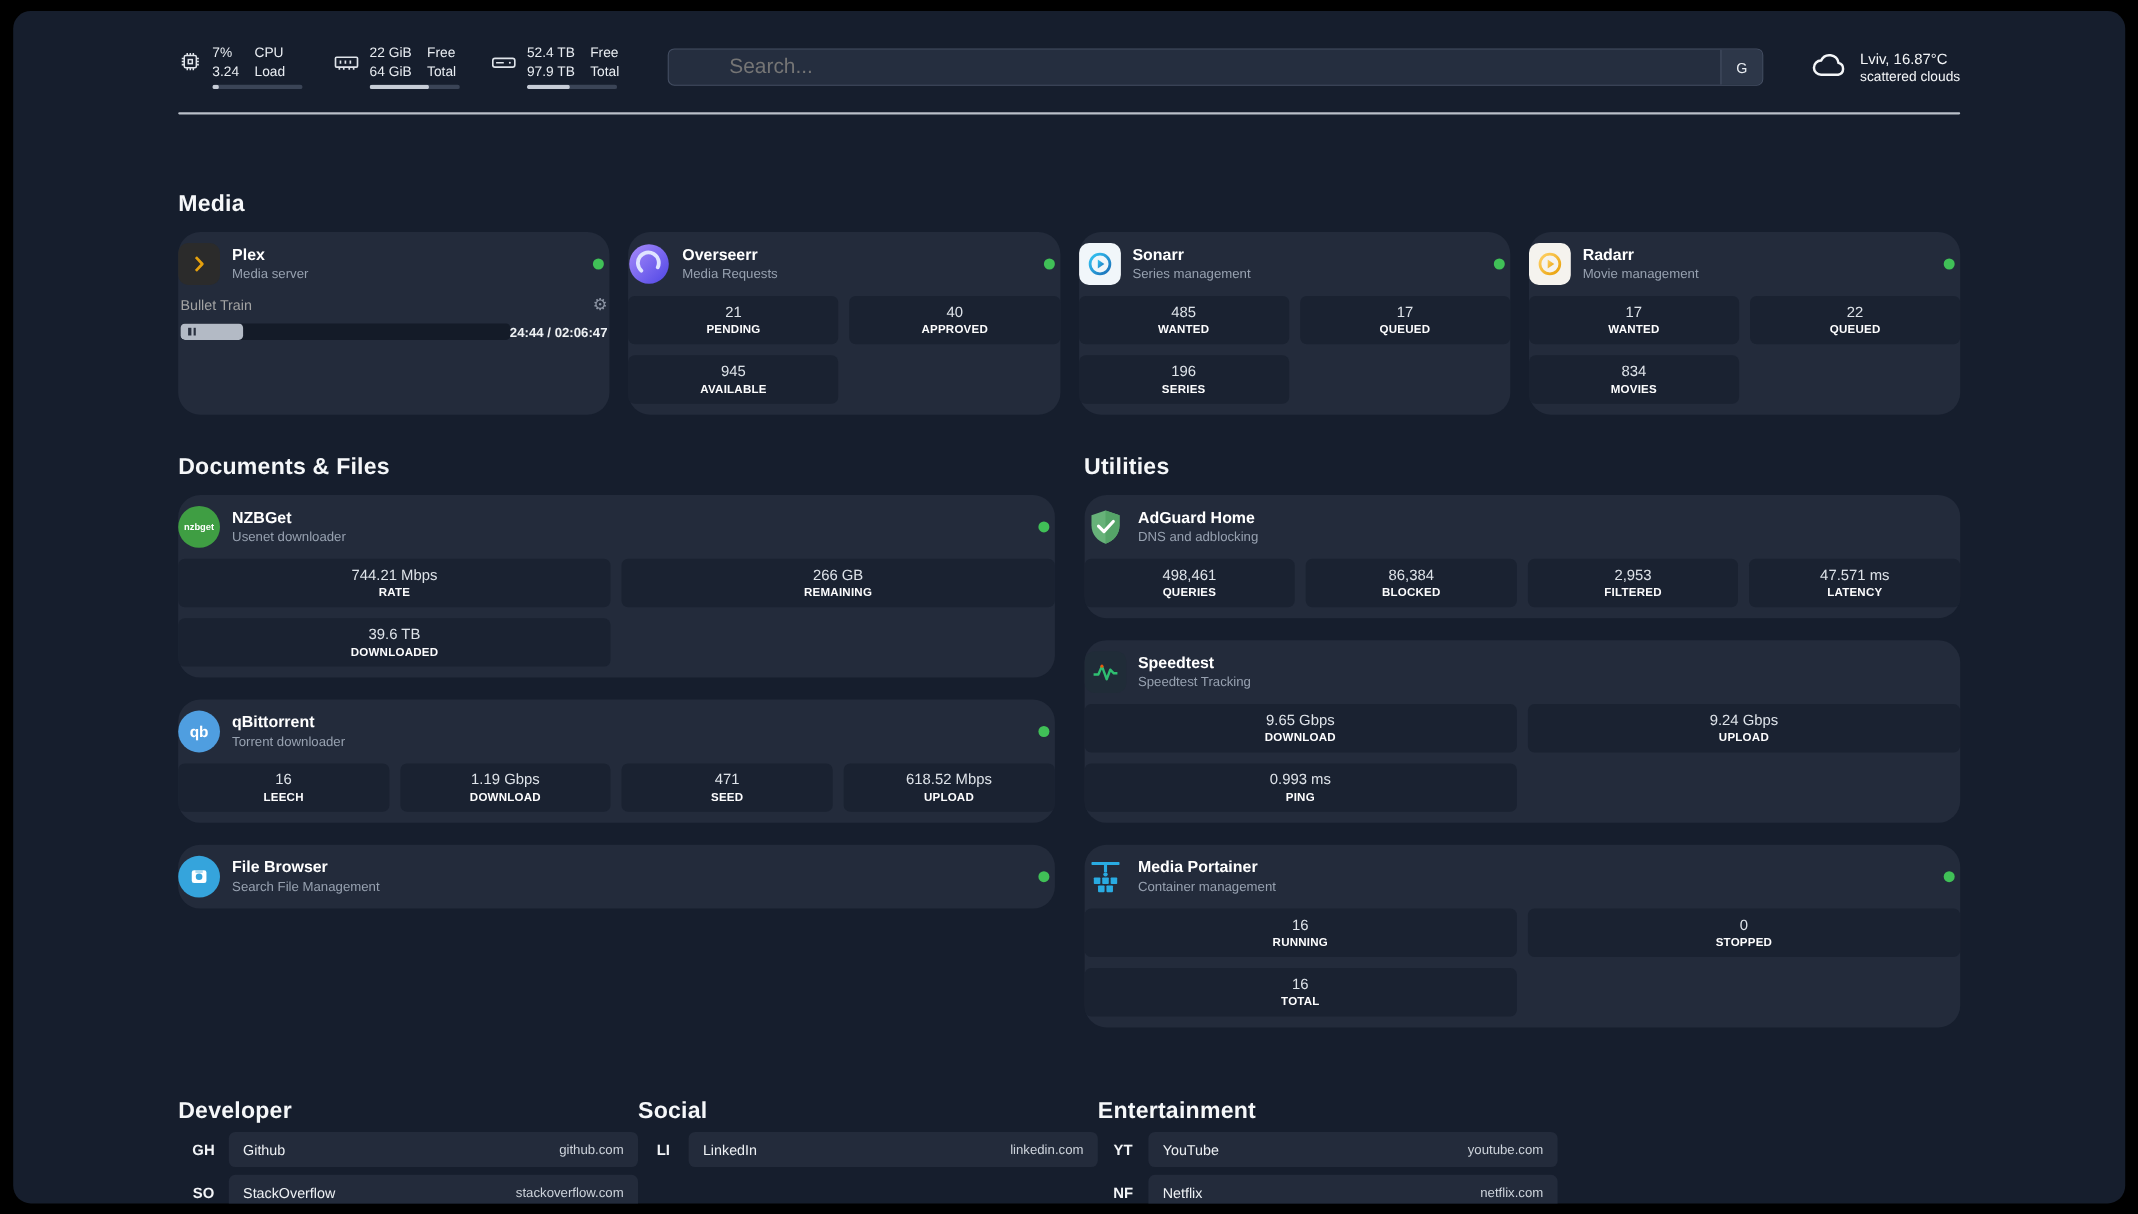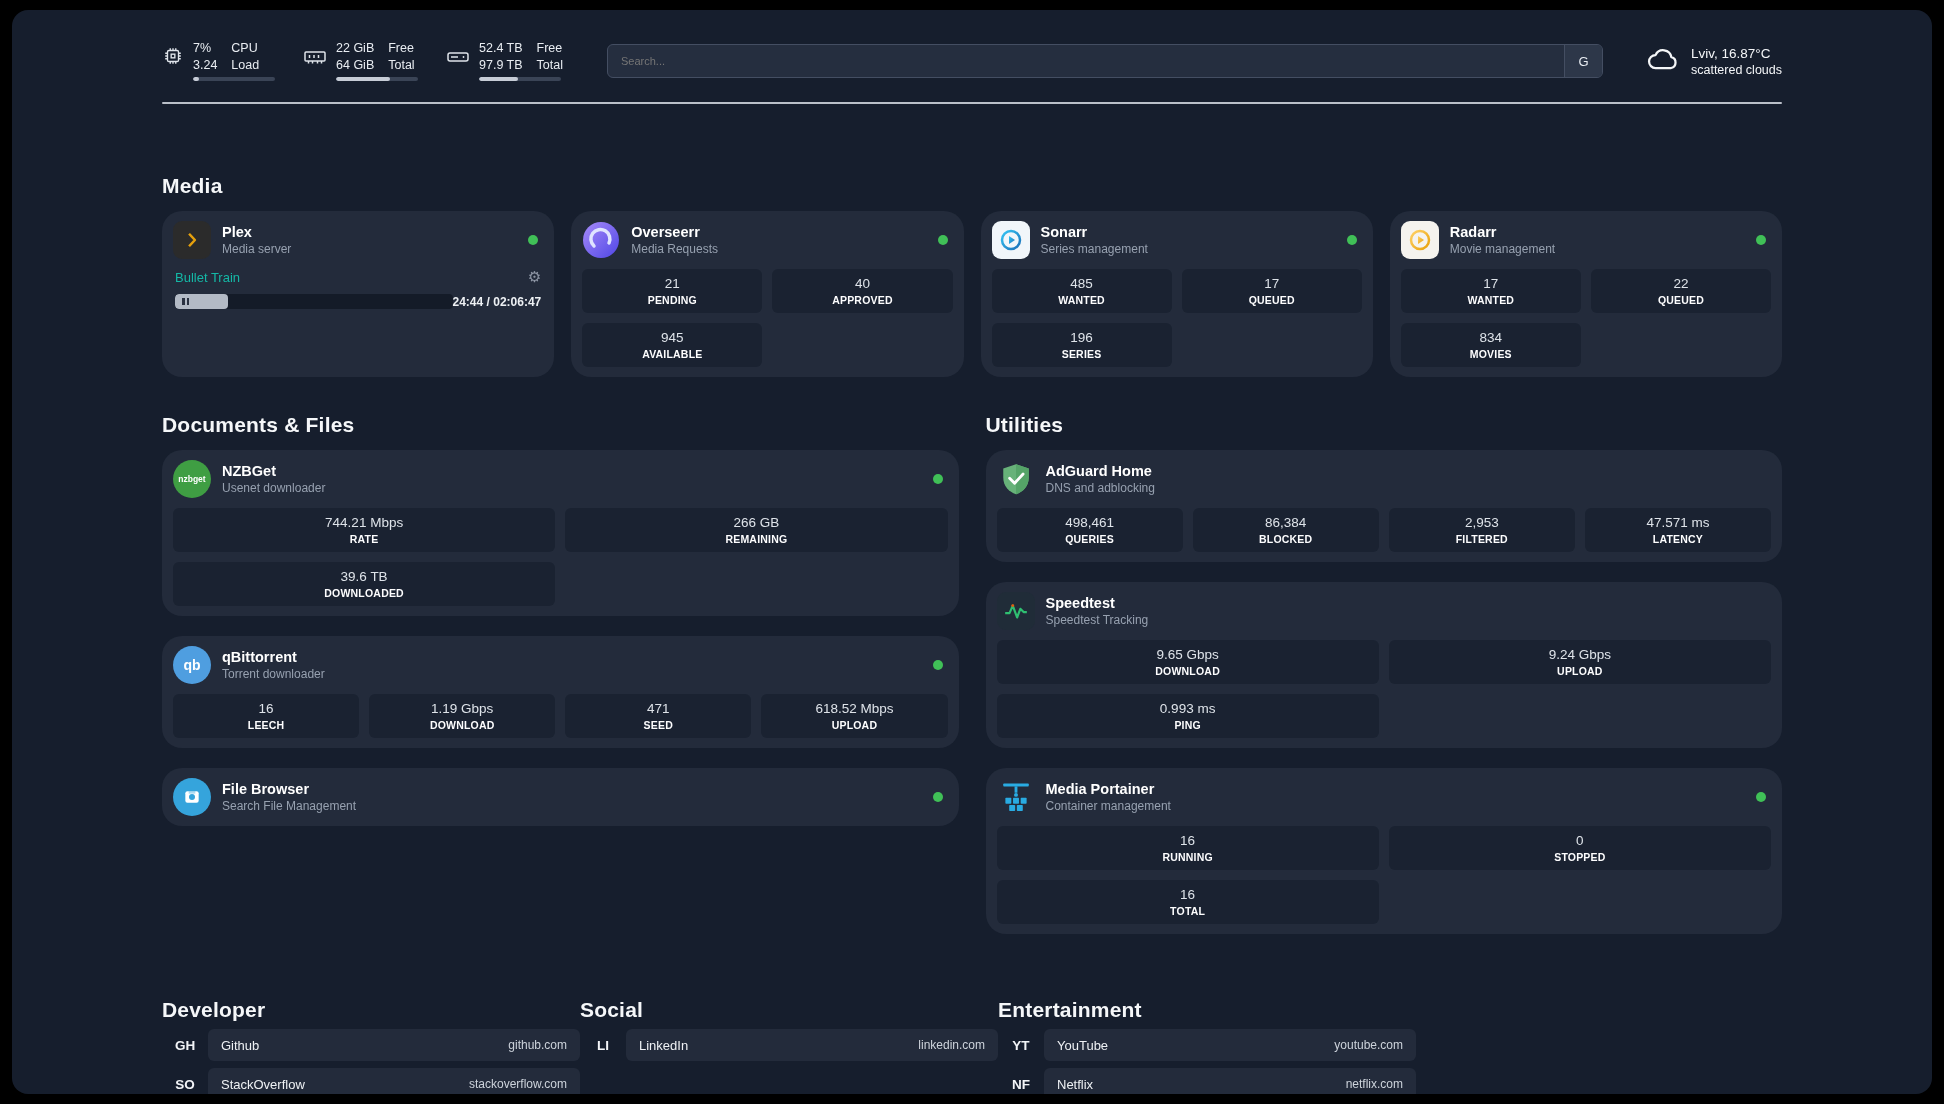--- a/index.html
+++ b/index.html
@@ -10,35 +10,35 @@
   .topbar { display:flex; align-items:center; height:46px; }
   .monitors { display:flex; gap:28px; align-items:center; }
   .monitor { display:flex; align-items:flex-start; gap:9px; color:#e9edf2; }
   .mon-icon { margin-top:4px; display:flex; }
   .mon-rows { display:flex; gap:14px; font-size:12.5px; line-height:1.25; }
   .mon-col { display:flex; flex-direction:column; gap:1px; }
   .mon-bar { margin-top:4px; height:4px; width:82px; background:#3a4456; border-radius:2px; overflow:hidden; }
   .mon-bar-fill { height:100%; background:#c6ccd6; border-radius:2px; }
 
   .search { flex:1; margin:0 42px 0 44px; height:34px; background:#252e3f; border:1px solid #444e62; border-radius:6px; display:flex; align-items:center; overflow:hidden; }
-  .search input { flex:1; background:transparent; border:none; outline:none; color:#aab3c0; font-size:11px; padding:0 13px; font-family:"Liberation Sans", sans-serif; }
+  .search input { flex:1; background:transparent; border:none; outline:none; color:#aab3c0; font-size:19px; padding:0 13px; font-family:"Liberation Sans", sans-serif;margin-left:42px; }
   .search-engine { width:38px; align-self:stretch; border-left:1px solid #444e62; background:#2d3749; display:flex; align-items:center; justify-content:center; color:#e9edf2; font-size:13px; cursor:pointer; }
 
   .weather { display:flex; align-items:center; gap:10px; color:#f4f6f8; }
   .weather-loc { font-size:13.5px; }
   .weather-cond { font-size:12.5px; margin-top:2px; }
 
   .divider { margin-top:18px; height:2px; background:#ccd2da; border-radius:1px; opacity:.9; }
 
   
   .section-title { color:#f5f7f9; font-size:21px; font-weight:700; letter-spacing:.2px; }
   .media-section { margin-top:70px; }
   .media-grid { display:grid; grid-template-columns:repeat(4,1fr); gap:17px; margin-top:13px; }
 
-  .card { background:#232b3b; border-radius:20px; padding:10px 11px; }
+  .card { background:#232b3b; border-radius:20px; padding:10px 0; }
   .card-header { display:flex; align-items:center; gap:11px; }
   .app-titles { display:flex; flex-direction:column; }
   .app-name { color:#fff; font-size:14.5px; font-weight:600; }
   .app-subtitle { color:#97a1b0; font-size:12px; margin-top:2px; }
   .status-dot { width:10px; height:10px; border-radius:50%; background:#40c057; margin-left:auto; margin-right:5px; flex:0 0 auto; }
 
   .app-icon { width:38px; height:38px; flex:0 0 38px; display:flex; align-items:center; justify-content:center; border-radius:9px; }
   .icon-plex { background:#2b2b2b; }
   .icon-overseerr { background:transparent; }
   .icon-sonarr { background:#f1f6fa; }
@@ -51,21 +51,21 @@
 
   .stats { display:grid; gap:10px; margin-top:10px; }
   .cols-3 { grid-template-columns:repeat(2,1fr); }
   .cols-4 { grid-template-columns:repeat(4,1fr); }
   .stat { background:#1a2231; border-radius:6px; text-align:center; padding:7px 4px 7px; }
   .stat-value { color:#dee3e9; font-size:13.5px; }
   .stat-label { color:#fdfdfe; font-size:10.5px; font-weight:700; margin-top:3px; letter-spacing:.2px; }
 
   
   .player-row { display:flex; align-items:center; justify-content:space-between; margin-top:9px; padding:0 2px; }
-  .player-title { color:#14b8a6; font-size:13px; }
+  .player-title { color:#a3a3a3; font-size:13px; }
   .player-gear { color:#8d95a4; font-size:15px; cursor:pointer; }
   .player-bar-row { display:flex; align-items:center; gap:0; margin-top:8px; padding:0 2px; }
   .player-bar { flex:1; height:15px; background:#141b28; border-radius:4px; overflow:hidden; }
   .player-bar-fill { height:100%; width:19%; background:#b3bac5; border-radius:4px; display:flex; align-items:center; padding-left:7px; gap:2px; }
   .pause-bar { width:2.5px; height:7px; background:#2a3140; }
   .player-time { color:#eef1f4; font-size:12px; font-weight:600; white-space:nowrap; }
 
   
   .two-col { display:grid; grid-template-columns:1fr 1fr; gap:27px; margin-top:36px; }
   .col-cards { display:flex; flex-direction:column; gap:20px; margin-top:13px; }

